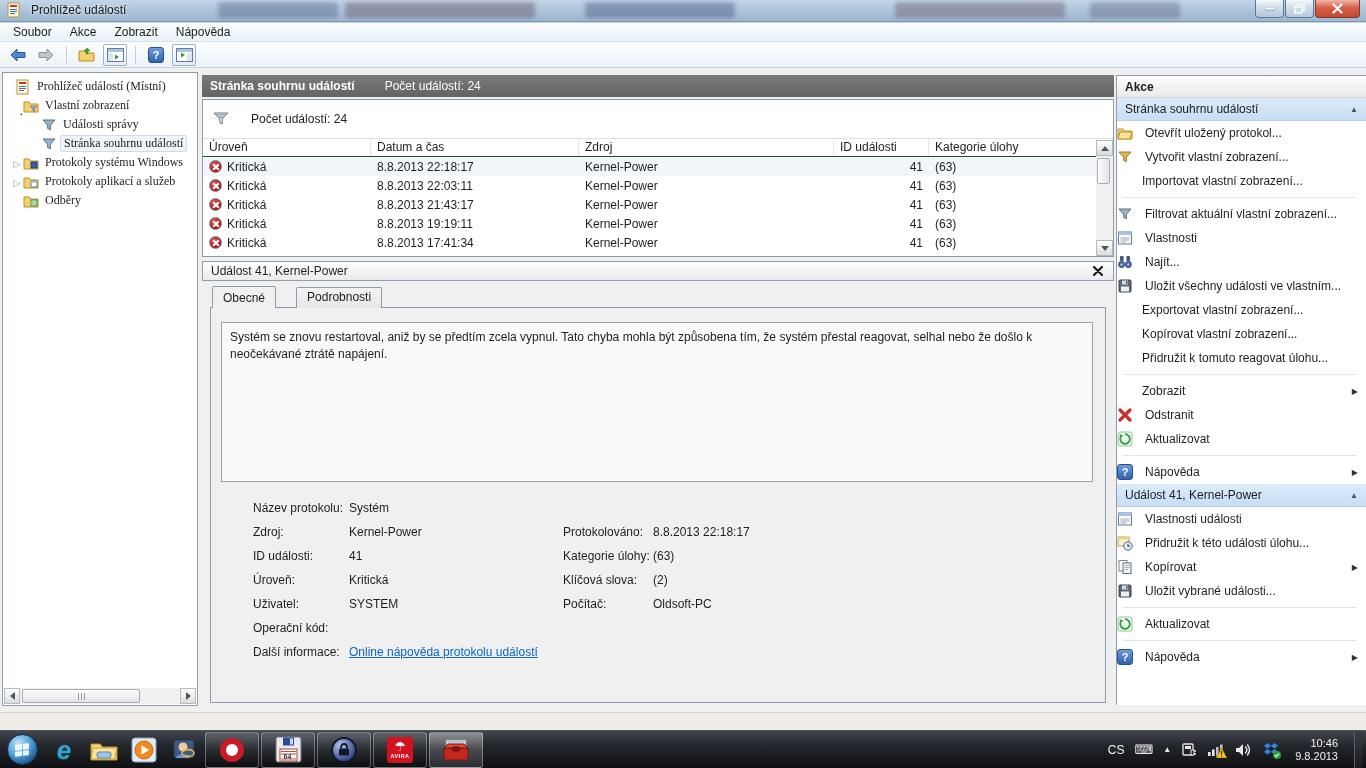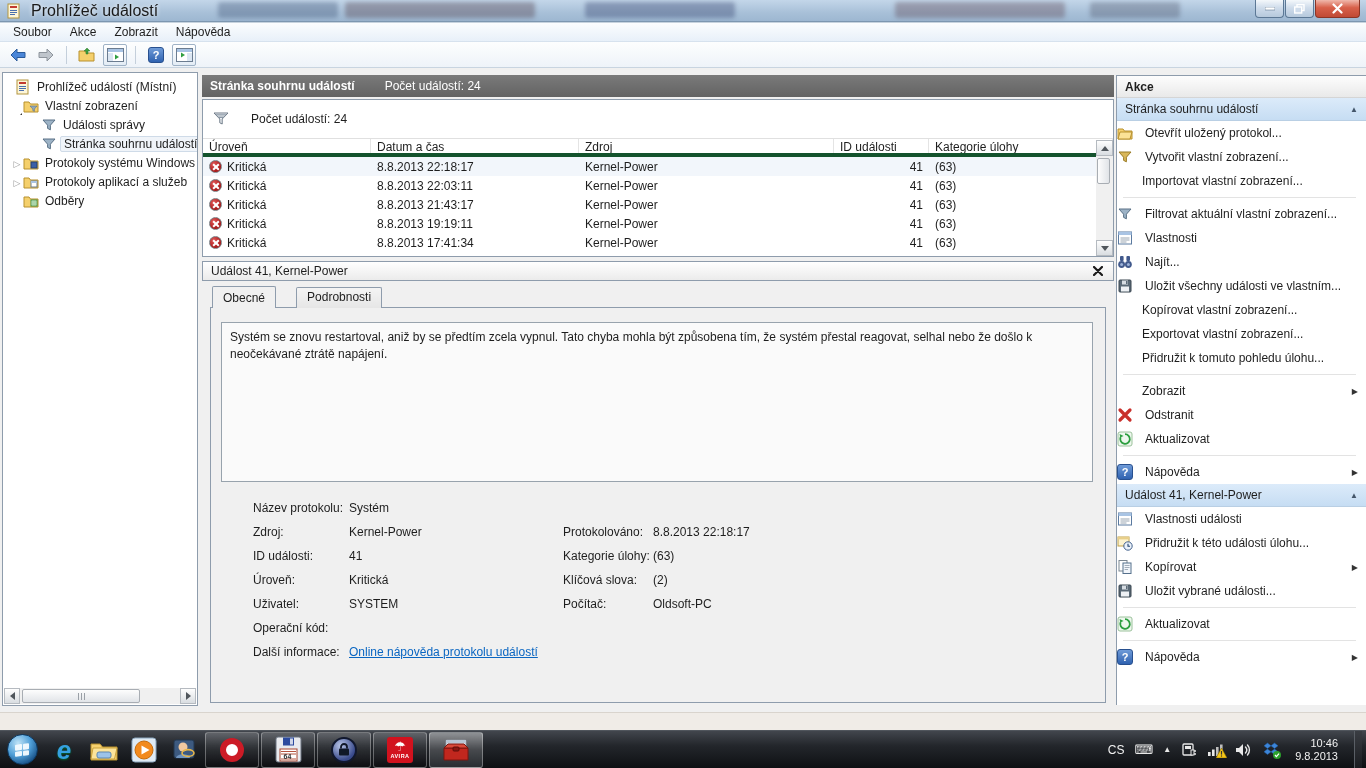--- a/index.html
+++ b/index.html
@@ -6,21 +6,21 @@
   html,body { width:1366px; height:768px; overflow:hidden; }
   body { font-family:"Liberation Sans", sans-serif; font-size:12px; color:#1e1e1e; background:#000; }
   .desktop { position:relative; width:1366px; height:768px; background:#c7d3de; }
 
   
   .titlebar { position:absolute; left:0; top:0; width:1366px; height:22px;
     background:linear-gradient(#c3d6e9,#a8c0d8 60%,#9db7d1); border-bottom:1px solid #7d97b0; overflow:hidden;}
   .titlebar .blur { position:absolute; top:2px; height:16px; border-radius:3px;
     background:rgba(40,60,95,.30); filter:blur(2px); }
   .title-left { position:absolute; left:6px; top:2px; display:flex; align-items:center; gap:6px; }
-  .app-title { font-size:16px; color:#1a1a1a; text-shadow:0 0 4px #fff; white-space:nowrap; }
+  .app-title { font-size:12px; color:#1a1a1a; text-shadow:0 0 4px #fff; white-space:nowrap; }
   .win-controls { position:absolute; right:6px; top:0; display:flex; }
   .win-btn { width:29px; height:18px; border:1px solid #5c7895; border-top:none; display:flex; align-items:center; justify-content:center;
     background:linear-gradient(#f4f8fb,#cfdceb 45%,#b6c9dc); border-radius:0 0 4px 4px; margin-left:0; }
   .win-btn + .win-btn { margin-left:1px; }
   .win-btn.close { width:45px; background:linear-gradient(#f0b8ac,#d8604a 45%,#c04a35); border-color:#8c3526; }
 
   
   .menubar { position:absolute; left:0; top:23px; width:1366px; height:19px;
     background:linear-gradient(#fbfdfe,#e8f0f9); border-bottom:1px solid #d7e2ee; display:flex; align-items:center; padding-left:4px;}
   .menu-item { padding:0 9px; height:19px; line-height:19px; }
@@ -36,21 +36,21 @@
   .workspace { position:absolute; left:0; top:68px; width:1366px; height:644px; background:#f0f0f0; }
   .bottom-strip { position:absolute; left:0; top:712px; width:1366px; height:18px; background:#f0ece7; border-top:1px solid #d9d4cd; }
 
   
   .tree-panel { position:absolute; left:2px; top:4px; width:196px; height:634px; background:#fff; border:1px solid #8e9cac; }
   .tree-items { padding-top:4px; }
   .tree-row { display:flex; align-items:center; height:19px; white-space:nowrap; overflow:hidden; }
   .tw { display:inline-block; width:12px; text-align:center; flex:0 0 12px; }
   .exp-open { width:0;height:0;border-left:6px solid transparent;border-bottom:6px solid #3c3c3c; margin-left:3px;}
   .exp-closed { color:#9a9a9a; font-size:9px; }
-  .tree-label { padding:0 3px; }
+  .tree-label { padding:0 3px;font-family:Liberation Serif, serif; }
   .tree-row.selected .tree-label { background:#f0f4f9; border:1px solid #cfdbe8; border-radius:2px; }
   .icon16 { width:16px; height:16px; flex:0 0 16px; display:inline-block; margin-right:3px; }
   .hscroll { position:absolute; left:1px; bottom:1px; width:192px; height:16px; background:#f0f0f0; display:flex; align-items:center; }
   .sbtn { width:16px; height:16px; background:linear-gradient(#fefefe,#d9dde1); border:1px solid #b5bac0; display:flex;align-items:center;justify-content:center; }
   .htrack { flex:1; position:relative; height:16px; }
   .hthumb { position:absolute; left:2px; top:1px; width:118px; height:14px; border:1px solid #a8adb3; border-radius:2px;
     background:linear-gradient(#fdfdfd,#e1e4e8); display:flex; align-items:center; justify-content:center; gap:2px;}
   .grip { width:1px; height:7px; background:#9aa0a6; }
   .tri { width:0; height:0; }
   .tri.l { border-top:4px solid transparent; border-bottom:4px solid transparent; border-right:5px solid #50565c; }
@@ -58,21 +58,21 @@
   .tri.u { border-left:4px solid transparent; border-right:4px solid transparent; border-bottom:5px solid #50565c; }
   .tri.d { border-left:4px solid transparent; border-right:4px solid transparent; border-top:5px solid #50565c; }
 
   
   .center { position:absolute; left:202px; top:7px; width:912px; height:630px; }
   .mmc-title { height:22px; background:linear-gradient(#7a7a7a,#636363); color:#fff; display:flex; align-items:center; padding-left:8px; gap:30px;}
   .mmc-title .t1 { font-weight:bold; }
   .list-box { position:relative; margin-top:2px; height:158px; background:#fff; border:1px solid #8e9cac; overflow:hidden; }
   .filter-row { height:39px; border-bottom:1px solid #e0e0e0; display:flex; align-items:center; gap:22px; padding-left:10px; }
   .grid { display:grid; grid-template-columns:168px 208px 255px 95px 1fr; }
-  .thead { height:18px; border-bottom:4px solid #14532d; }
+  .thead { height:18px; border-bottom:1px solid #14532d; }
   .thead > div { border-right:1px solid #e4e4e4; padding:1px 6px; white-space:nowrap; overflow:hidden;}
   .thead .num { text-align:left; }
   .trow { height:19px; align-items:center; }
   .trow > div { padding:0 6px; white-space:nowrap; overflow:hidden; }
   .trow .num { text-align:right; }
   .trow.selected { background:#f2f6fb; }
   .lvl { display:flex; align-items:center; gap:5px; }
   .crit { position:relative; width:13px; height:13px; border-radius:50%; flex:0 0 13px;
     background:radial-gradient(circle at 35% 30%, #e05a5a, #a81717 70%); border:1px solid #7c7f84; }
   .crit::before,.crit::after { content:""; position:absolute; left:5px; top:2px; width:2px; height:8px; background:#fff; }
@@ -546,29 +546,29 @@
               <rect x="2" y="2" width="12" height="12" rx="1" fill="#5b6a77" stroke="#3a4651"></rect>
               <rect x="5" y="2.5" width="6" height="4" fill="#d7dde3"></rect>
               <rect x="9" y="3" width="1.6" height="3" fill="#5b6a77"></rect>
               <rect x="4" y="8.5" width="8" height="5" fill="#eef1f4"></rect>
             </svg>
         </span>
         <span class="txt">Uložit všechny události ve vlastním...</span>
       </div>
       <div class="act-item">
         <span class="blank16"></span>
+        <span class="txt">Exportovat vlastní zobrazení...</span>
+      </div>
+      <div class="act-item">
+        <span class="blank16"></span>
         <span class="txt">Kopírovat vlastní zobrazení...</span>
       </div>
       <div class="act-item">
         <span class="blank16"></span>
-        <span class="txt">Exportovat vlastní zobrazení...</span>
-      </div>
-      <div class="act-item">
-        <span class="blank16"></span>
-        <span class="txt">Přidružit k tomuto pohledu úlohu...</span>
+        <span class="txt">Přidružit k tomuto reagovat úlohu...</span>
       </div>
       <div class="act-sep"></div>
       <div class="act-item">
         <span class="blank16"></span>
         <span class="txt">Zobrazit</span>
         <span class="sub">▶</span>
       </div>
       <div class="act-item">
         <span class="icon16">
           <svg width="16" height="16" viewBox="0 0 16 16">

